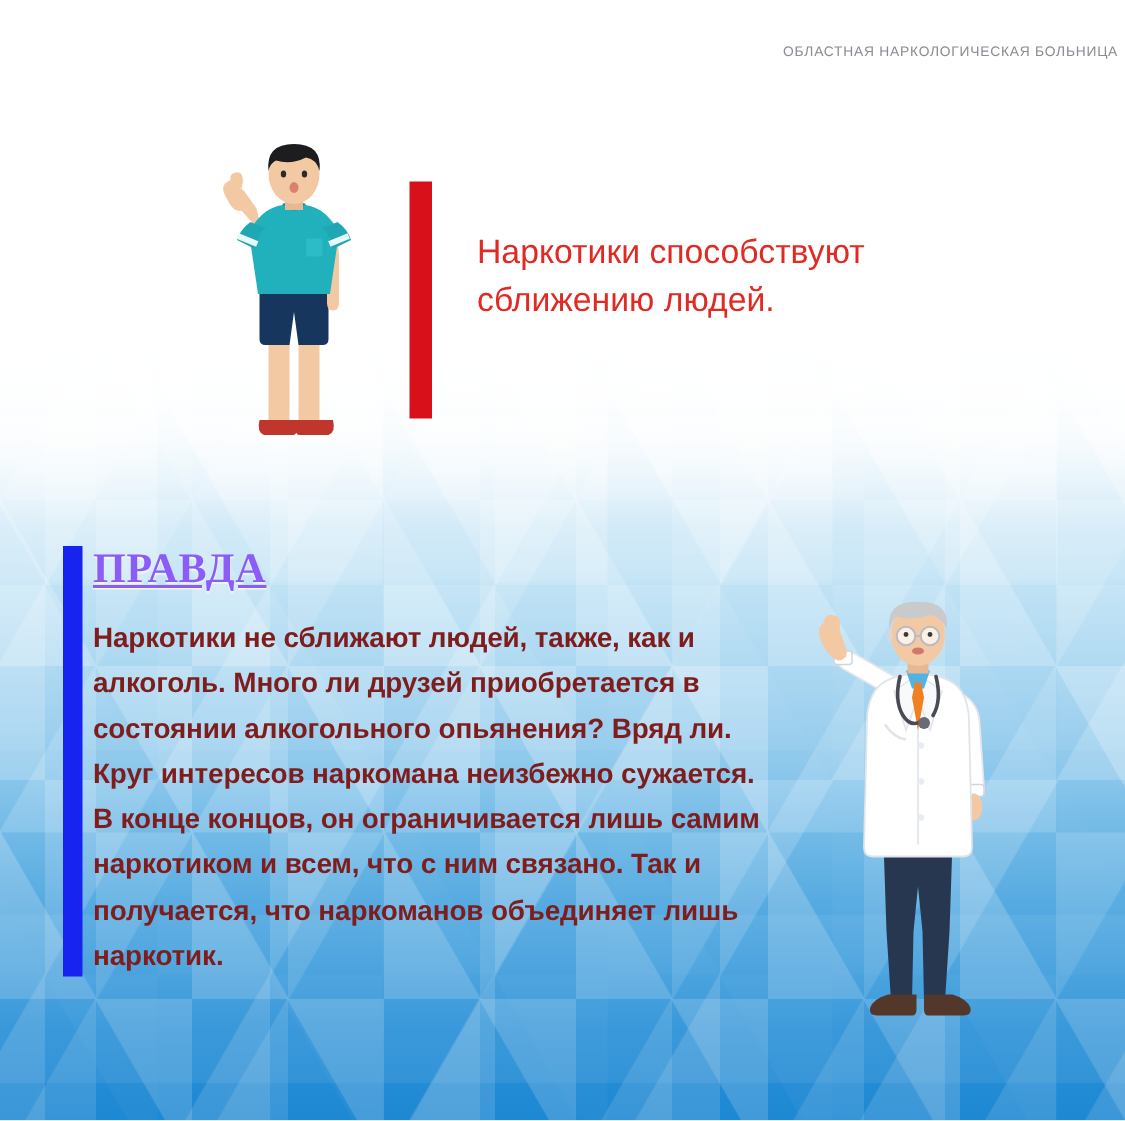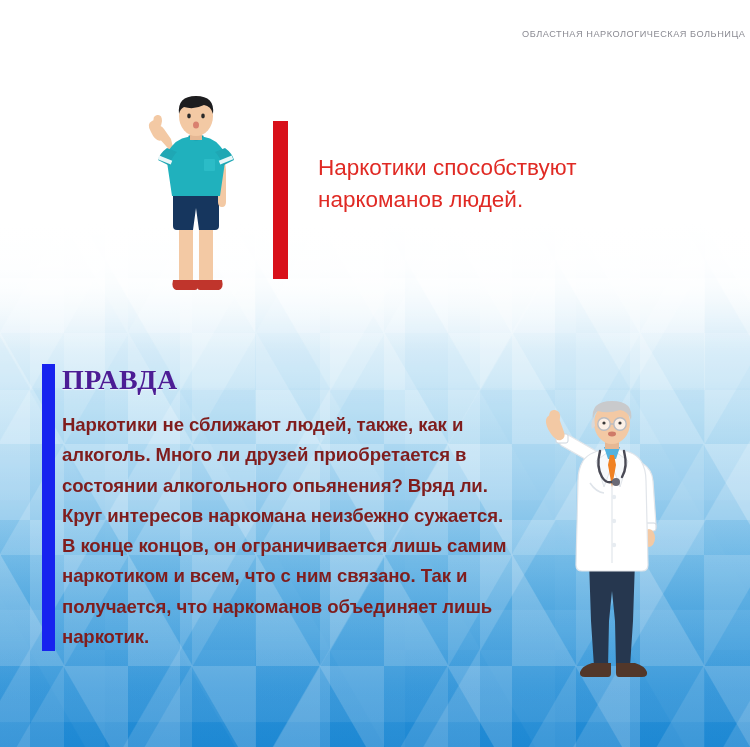--- a/index.html
+++ b/index.html
@@ -158,24 +158,25 @@
   .truth-block {
     position: absolute;
     left: 62px;
     top: 366px;
     width: 450px;
   }
   .truth-title {
     font-family: "Liberation Serif", "DejaVu Serif", serif;
     font-weight: 700;
     font-size: 28px;
-    color: #4c1d95;
+    color: #8b5cf6;
     line-height: 1;
     letter-spacing: .5px;
     text-shadow: 0 1px 1px rgba(255,255,255,.7);
+    text-decoration: underline;
   }
   .truth-text {
     margin-top: 16px;
     font-family: "Liberation Sans", sans-serif;
     font-weight: 700;
     font-size: 18.6px;
     color: #7f1d1d;
     line-height: 1.63;
     letter-spacing: -.1px;
   }
@@ -284,21 +285,21 @@
     <circle cx="70" cy="23" r="6.2" fill="#ffffff" fill-opacity=".72" stroke="#b9bcc2" stroke-width="1.4"></circle>
     <circle cx="86" cy="23" r="6.2" fill="#ffffff" fill-opacity=".72" stroke="#b9bcc2" stroke-width="1.4"></circle>
     <path d="M76.2 23 h3.6" stroke="#b9bcc2" stroke-width="1.4"></path>
     <circle cx="70" cy="22" r="1.6" fill="#3a3a3a"></circle>
     <circle cx="86" cy="22" r="1.6" fill="#3a3a3a"></circle>
     <ellipse cx="78" cy="33" rx="4" ry="2.4" fill="#cf7a68"></ellipse>
   </svg>
 
   <div class="myth-bar"></div>
   <div class="myth-block">
-    <div class="myth-text">Наркотики способствуют наркоманов людей.</div>
+    <div class="myth-text">Наркотики способствуют сближению людей.</div>
   </div>
 
   <div class="truth-bar"></div>
   <div class="truth-block">
     <div class="truth-title">ПРАВДА</div>
     <div class="truth-text">Наркотики не сближают людей, также, как и алкоголь. Много ли друзей приобретается в состоянии алкогольного опьянения? Вряд ли. Круг интересов наркомана неизбежно сужается. В конце концов, он ограничивается лишь самим наркотиком и всем, что с ним связано. Так и получается, что наркоманов объединяет лишь наркотик.</div>
   </div>
 
 </div>
 

